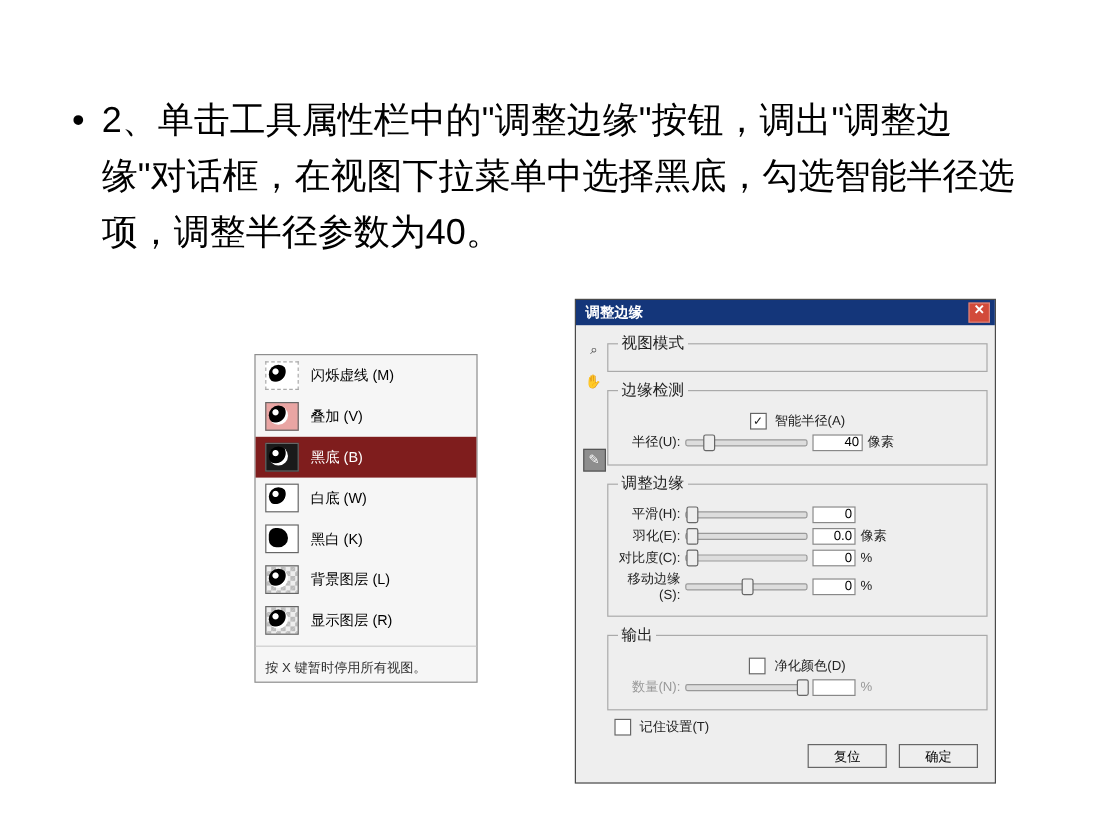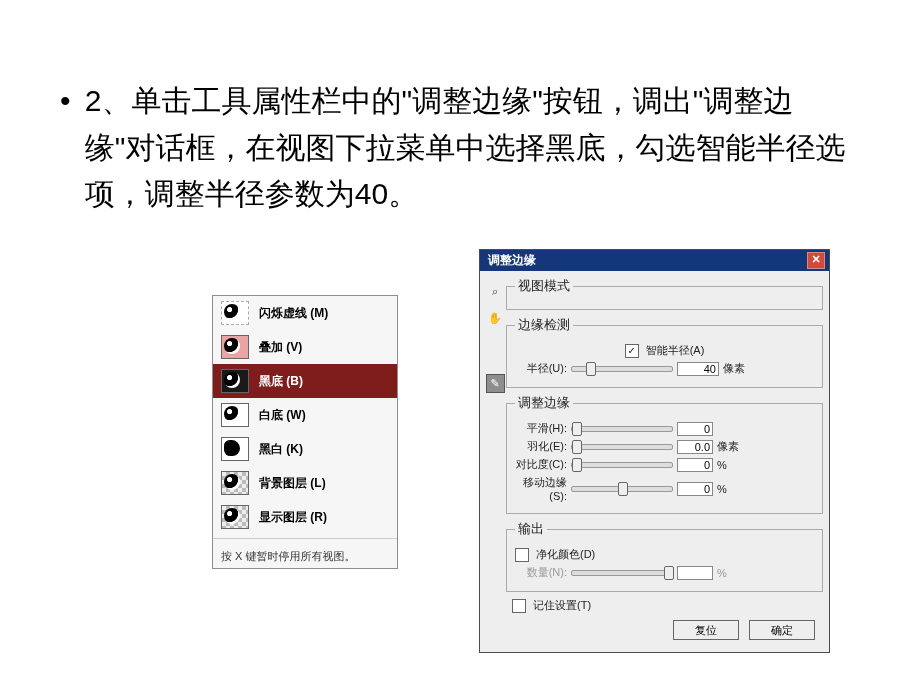--- a/index.html
+++ b/index.html
@@ -37,21 +37,20 @@
     top: 295px;
     width: 184px;
     background: #f6f6f6;
     border: 1px solid #8e8e8e;
     font-size: 12px;
   }
   .view-menu .item {
     display: flex;
     align-items: center;
     padding: 5px 8px;
-    font-weight: bold;
   }
   .view-menu .item.selected {
     background: #7f1d1d;
     color: #fff;
   }
   .view-menu .thumb {
     width: 28px;
     height: 24px;
     margin-right: 10px;
     border: 1px solid #666;
@@ -350,21 +349,21 @@
           <div class="slider">
               <div class="knob" style="left:46%"></div>
             </div>
           <input class="num" value="0" style="">
           <span class="unit">%</span>
         </div>
       </fieldset>
 
       <fieldset>
         <legend>输出</legend>
-        <div class="row" style="justify-content:flex-start">
+        <div class="row" style="justify-content:center">
           <label class="row" style="margin:0">
             <span class="chk"></span>
             <span>净化颜色(D)</span>
           </label>
         </div>
         <div class="row disabled">
           <span class="lbl">数量(N):</span>
           <div class="slider">
               <div class="knob" style="left:92%"></div>
             </div>

